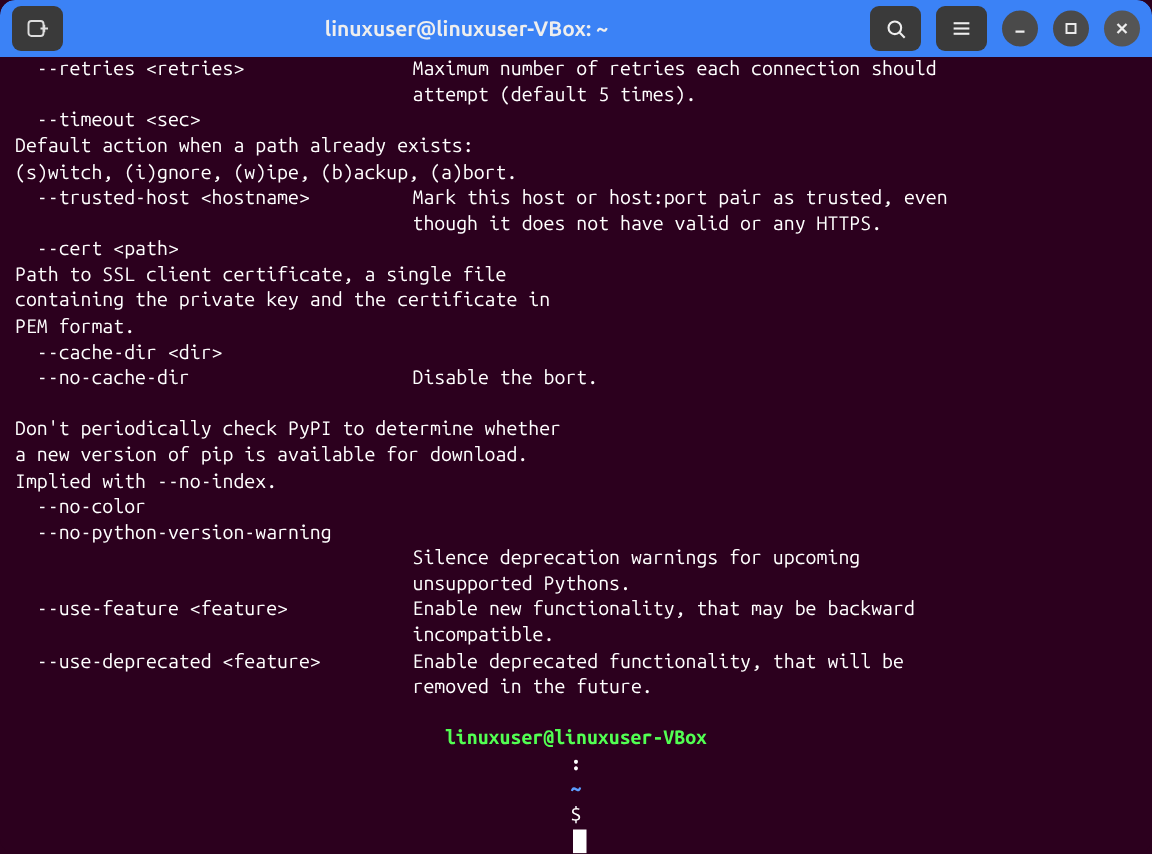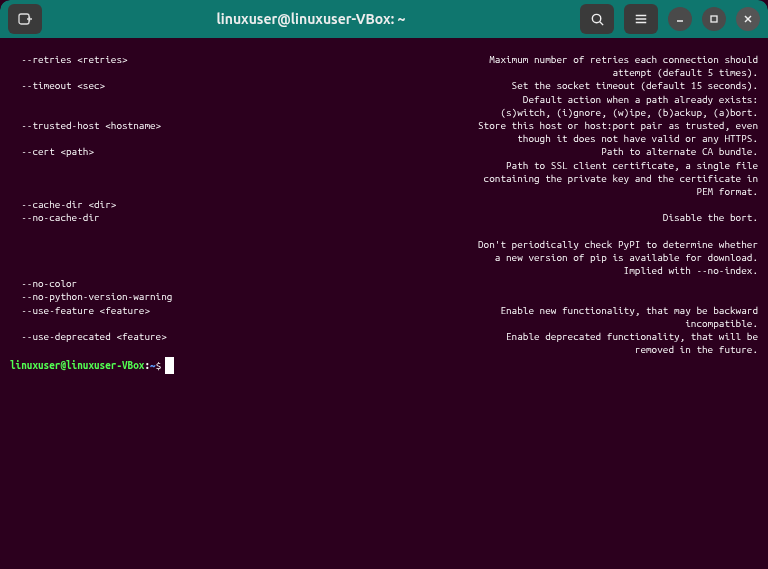--- a/index.html
+++ b/index.html
@@ -15,21 +15,21 @@
     .window {
       width: 100%;
       height: 100%;
       border-radius: 10px;
       overflow: hidden;
       display: flex;
       flex-direction: column;
     }
     .titlebar {
       height: 38px;
-      background: #0f766e;
+      background: #3b82f6;
       display: flex;
       align-items: center;
       padding: 0 8px;
       gap: 8px;
     }
     .titlebar-left {
       display: flex;
       align-items: center;
     }
     .titlebar-btn {
@@ -72,47 +72,47 @@
       background: #4a4a4a;
       display: flex;
       align-items: center;
       justify-content: center;
       color: #eeeeee;
     }
     .circle-btn.close { background: #555; }
     .terminal {
       flex: 1;
       background: #2c001e;
-      padding: 15px 10px;
+      padding: 0 10px;
       color: #ffffff;
       font-family: 'Ubuntu Mono', 'DejaVu Sans Mono', monospace;
-      font-size: 10px;
+      font-size: 13px;
       line-height: 1.32;
       overflow: hidden;
     }
     .option-row {
       display: flex;
       align-items: flex-start;
     }
     .opt-col {
       width: 265px;
       flex-shrink: 0;
       white-space: pre;
       color: #ffffff;
     }
     .desc-col {
       flex: 1;
       color: #ffffff;
       white-space: pre-wrap;
-      text-align: right;
     }
     .prompt-line {
       display: flex;
       align-items: center;
-      margin-top: 1px;
+      margin-top: 17px;
+      flex-direction: column;
     }
     .prompt-user { color: #52ff52; font-weight: bold; }
     .prompt-colon { color: #ffffff; font-weight: bold; }
     .prompt-path { color: #5c9dff; font-weight: bold; }
     .prompt-dollar { color: #ffffff; }
     .cursor {
       width: 9px;
       height: 17px;
       background: #ffffff;
       display: inline-block;
@@ -169,34 +169,32 @@
 
   <div class="terminal">
     <div id="options-container">
         <div class="option-row">
           <div class="opt-col">  --retries &lt;retries&gt;</div>
           <div class="desc-col">Maximum number of retries each connection should
 attempt (default 5 times).</div>
         </div>
         <div class="option-row">
           <div class="opt-col">  --timeout &lt;sec&gt;</div>
-          <div class="desc-col">Set the socket timeout (default 15 seconds).</div>
         </div>
         <div class="option-row">
           <div class="desc-col">Default action when a path already exists:
 (s)witch, (i)gnore, (w)ipe, (b)ackup, (a)bort.</div>
         </div>
         <div class="option-row">
           <div class="opt-col">  --trusted-host &lt;hostname&gt;</div>
-          <div class="desc-col">Store this host or host:port pair as trusted, even
+          <div class="desc-col">Mark this host or host:port pair as trusted, even
 though it does not have valid or any HTTPS.</div>
         </div>
         <div class="option-row">
           <div class="opt-col">  --cert &lt;path&gt;</div>
-          <div class="desc-col">Path to alternate CA bundle.</div>
         </div>
         <div class="option-row">
           <div class="desc-col">Path to SSL client certificate, a single file
 containing the private key and the certificate in
 PEM format.</div>
         </div>
         <div class="option-row">
           <div class="opt-col">  --cache-dir &lt;dir&gt;</div>
         </div>
         <div class="option-row">
@@ -207,20 +205,23 @@
           <div class="desc-col">
 Don't periodically check PyPI to determine whether
 a new version of pip is available for download.
 Implied with --no-index.</div>
         </div>
         <div class="option-row">
           <div class="opt-col">  --no-color</div>
         </div>
         <div class="option-row">
           <div class="opt-col">  --no-python-version-warning</div>
+          <div class="desc-col">
+Silence deprecation warnings for upcoming
+unsupported Pythons.</div>
         </div>
         <div class="option-row">
           <div class="opt-col">  --use-feature &lt;feature&gt;</div>
           <div class="desc-col">Enable new functionality, that may be backward
 incompatible.</div>
         </div>
         <div class="option-row">
           <div class="opt-col">  --use-deprecated &lt;feature&gt;</div>
           <div class="desc-col">Enable deprecated functionality, that will be
 removed in the future.</div>

